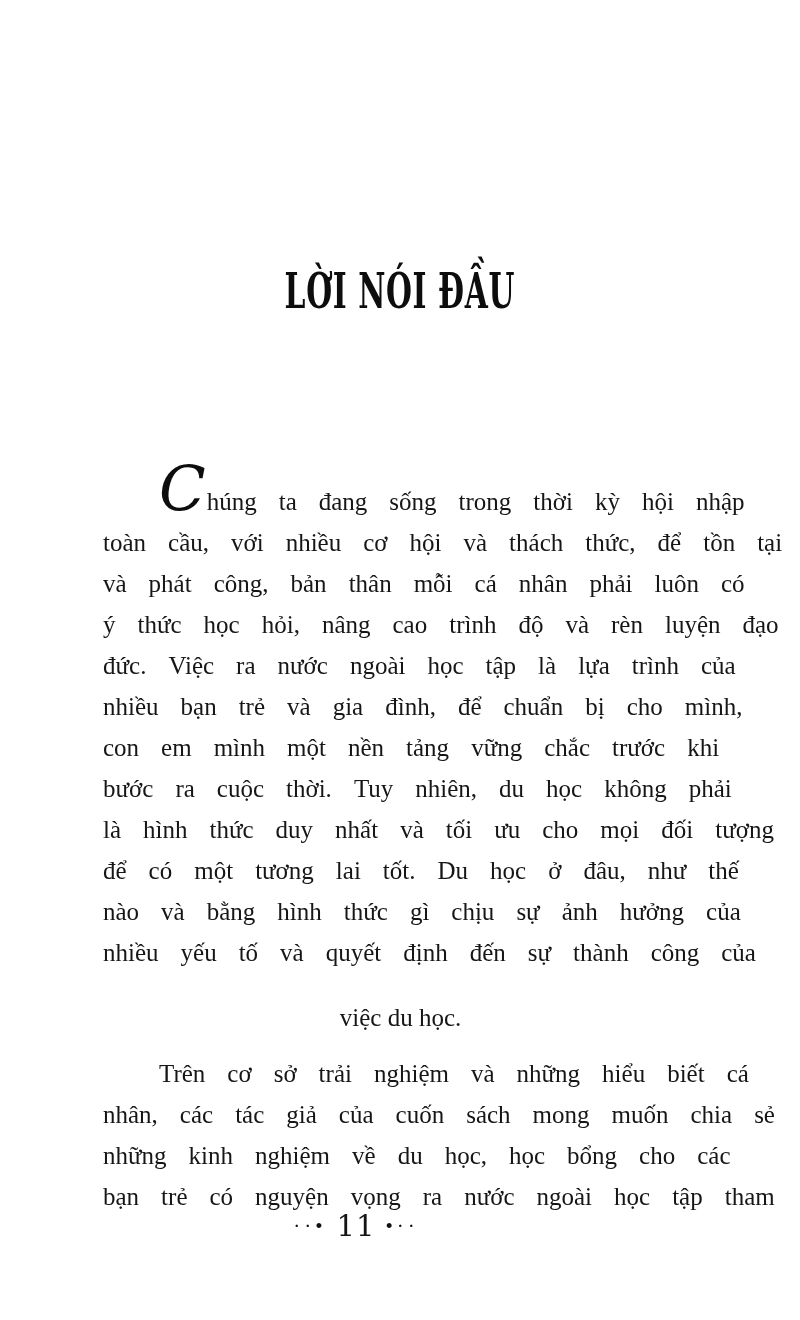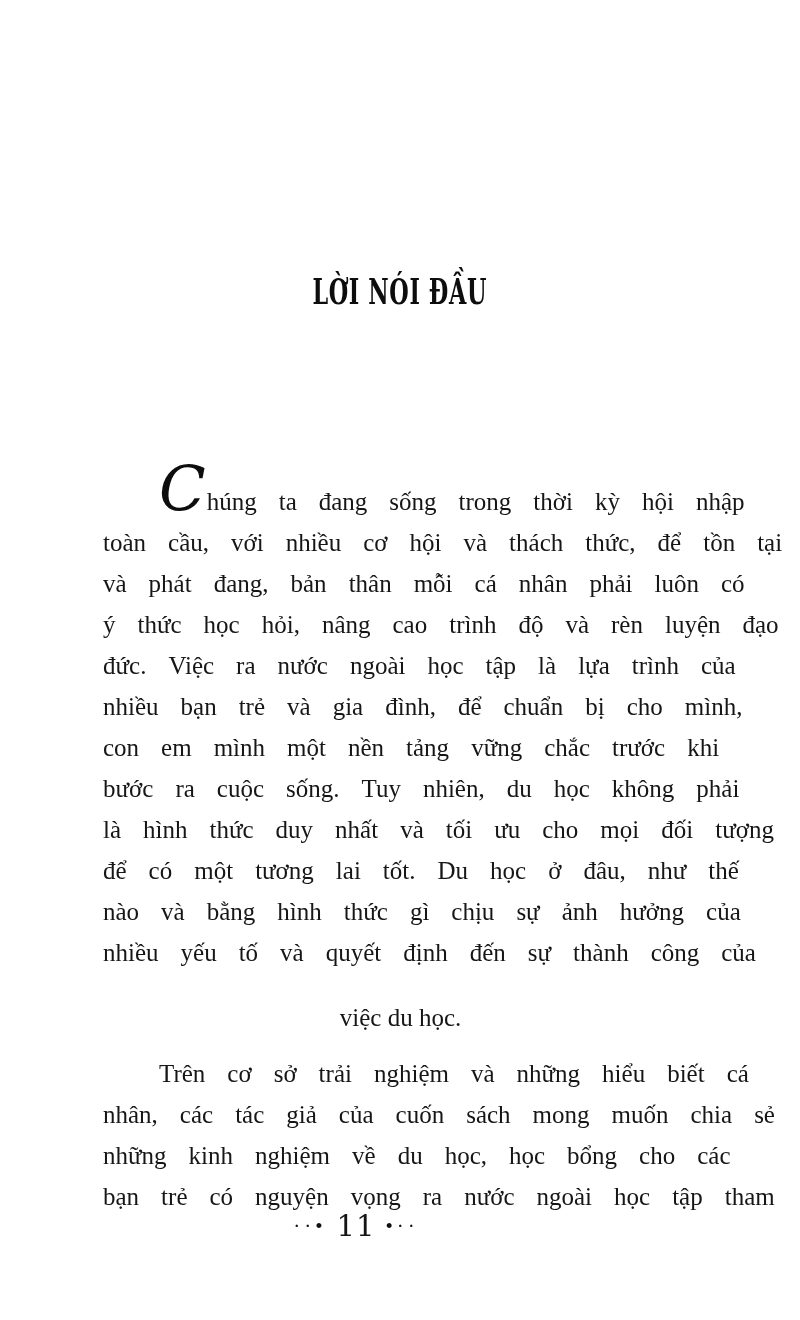--- a/index.html
+++ b/index.html
@@ -14,21 +14,21 @@
   }
   .title {
     position: absolute;
     top: 266px;
     left: 0;
     width: 800px;
     text-align: center;
     margin: 0;
     font-family: "DejaVu Serif", serif;
     font-weight: bold;
-    font-size: 36px;
+    font-size: 48px;
     line-height: 50px;
     color: #0d0d0d;
     white-space: nowrap;
   }
   .title-inner {
     display: inline-block;
     transform: scaleX(0.62);
     transform-origin: 50% 50%;
     letter-spacing: 1px;
   }
@@ -119,21 +119,21 @@
           <span>và</span>
           <span>thách</span>
           <span>thức,</span>
           <span>để</span>
           <span>tồn</span>
           <span>tại</span>
         </div>
         <div class="line">
           <span>và</span>
           <span>phát</span>
-          <span>đang,</span>
+          <span>công,</span>
           <span>bản</span>
           <span>thân</span>
           <span>mỗi</span>
           <span>cá</span>
           <span>nhân</span>
           <span>phải</span>
           <span>luôn</span>
           <span>có</span>
         </div>
         <div class="line">
@@ -185,21 +185,21 @@
           <span>tảng</span>
           <span>vững</span>
           <span>chắc</span>
           <span>trước</span>
           <span>khi</span>
         </div>
         <div class="line">
           <span>bước</span>
           <span>ra</span>
           <span>cuộc</span>
-          <span>sống.</span>
+          <span>thời.</span>
           <span>Tuy</span>
           <span>nhiên,</span>
           <span>du</span>
           <span>học</span>
           <span>không</span>
           <span>phải</span>
         </div>
         <div class="line">
           <span>là</span>
           <span>hình</span>

